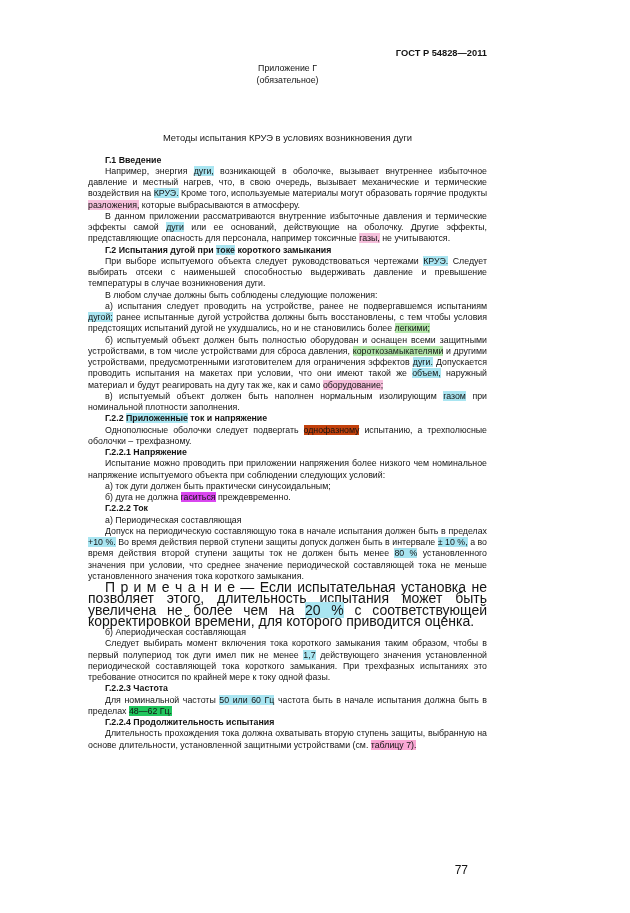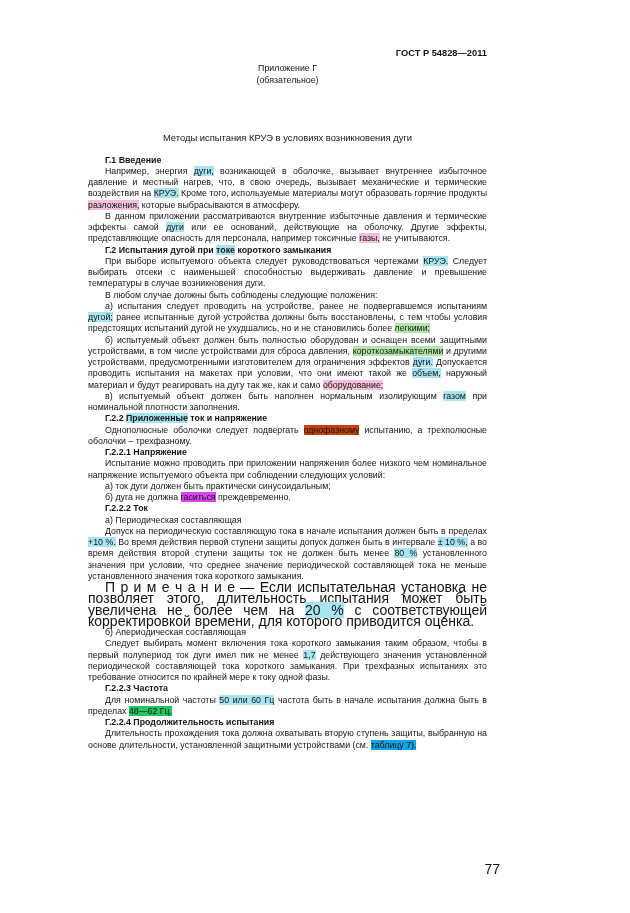--- a/index.html
+++ b/index.html
@@ -48,23 +48,23 @@
     margin: 0;
   }
   .block.heading {
     font-weight: bold;
   }
   .block.note {
     font-size: 14px;
   }
   .page-number {
     position: absolute;
-    right: 48px;
+    right: 80px;
     bottom: 36px;
-    font-size: 14px;
+    font-size: 12px;
   }
 </style>
 </head>
 <body>
 
 <div class="page">
 
   <div class="doc-header">
     <span>ГОСТ Р 54828—2011</span>
   </div>
@@ -96,18 +96,18 @@
       <div class="block para"><span>б) дуга не должна </span><span style="background-color: #d946ef;">гаситься</span><span> преждевременно.</span></div>
       <div class="block heading"><span>Г.2.2.2 Ток</span></div>
       <div class="block para"><span>а) Периодическая составляющая</span></div>
       <div class="block para"><span>Допуск на периодическую составляющую тока в начале испытания должен быть в пределах </span><span style="background-color: rgb(169, 229, 241);">+10 %.</span><span> Во время действия первой ступени защиты допуск должен быть в интервале </span><span style="background-color: rgb(169, 229, 241);">± 10 %,</span><span> а во время действия второй ступени защиты ток не должен быть менее </span><span style="background-color: rgb(169, 229, 241);">80 %</span><span> установленного значения при условии, что среднее значение периодической составляющей тока не меньше установленного значения тока короткого замыкания.</span></div>
       <div class="block note"><span>П р и м е ч а н и е — Если испытательная установка не позволяет этого, длительность испытания может быть увеличена не более чем на </span><span style="background-color: rgb(169, 229, 241);">20 %</span><span> с соответствующей корректировкой времени, для которого приводится оценка.</span></div>
       <div class="block para"><span>б) Апериодическая составляющая</span></div>
       <div class="block para"><span>Следует выбирать момент включения тока короткого замыкания таким образом, чтобы в первый полупериод ток дуги имел пик не менее </span><span style="background-color: rgb(169, 229, 241);">1,7</span><span> действующего значения установленной периодической составляющей тока короткого замыкания. При трехфазных испытаниях это требование относится по крайней мере к току одной фазы.</span></div>
       <div class="block heading"><span>Г.2.2.3 Частота</span></div>
       <div class="block para"><span>Для номинальной частоты </span><span style="background-color: rgb(169, 229, 241);">50 или 60 Гц</span><span> частота быть в начале испытания должна быть в пределах </span><span style="background-color: #22c55e;">48—62 Гц.</span></div>
       <div class="block heading"><span>Г.2.2.4 Продолжительность испытания</span></div>
-      <div class="block para"><span>Длительность прохождения тока должна охватывать вторую ступень защиты, выбранную на основе длительности, установленной защитными устройствами (см. </span><span style="background-color: #0ea5e9;">таблицу 7).</span></div>
+      <div class="block para"><span>Длительность прохождения тока должна охватывать вторую ступень защиты, выбранную на основе длительности, установленной защитными устройствами (см. </span><span style="background-color: #f9a8d4;">таблицу 7).</span></div>
     </div>
 
   <div class="page-number">77</div>
 
 </div>
 
 </body></html>

